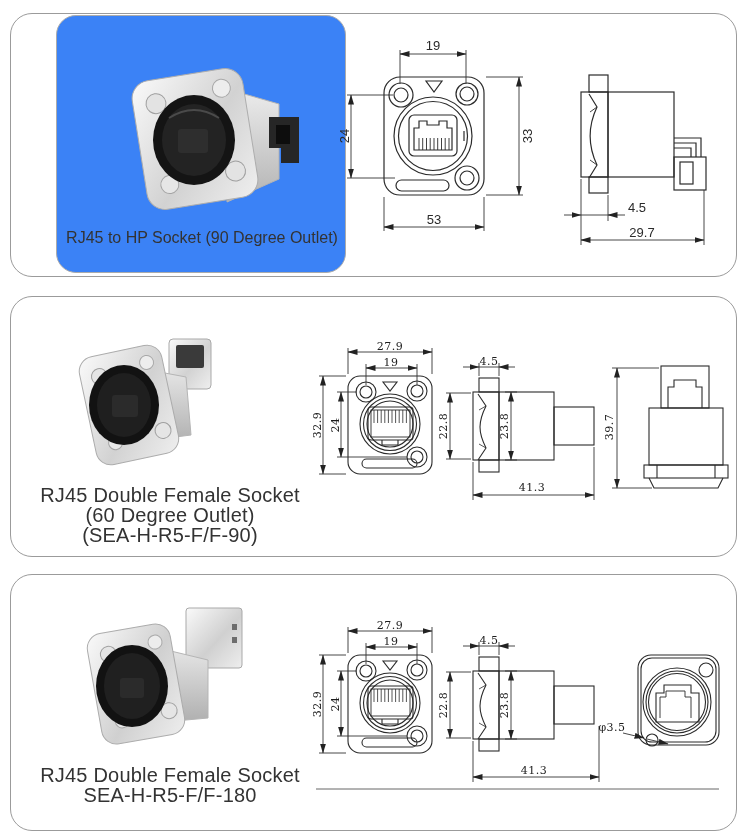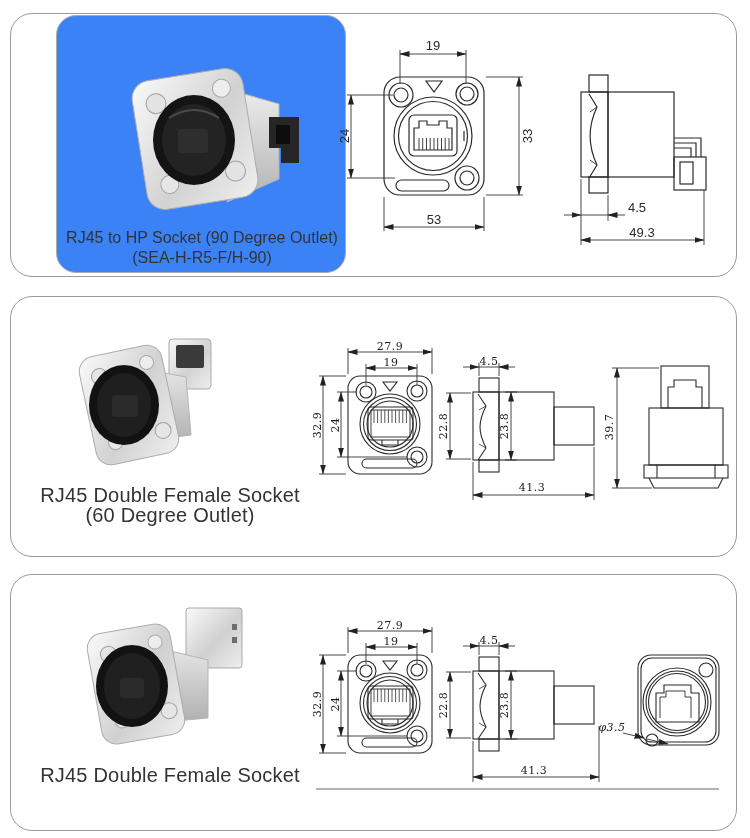--- a/index.html
+++ b/index.html
@@ -13,21 +13,21 @@
   .photo-box{position:absolute;left:1px;top:1px;width:290px;height:258px;
              background:#3b82f6;border:1px solid #ababab;border-radius:20px;box-sizing:border-box;margin-left:44px;}
   .caption{position:absolute;text-align:center;color:#333;}
   .cap1{left:1px;top:212px;width:288px;font-size:16px;line-height:19.5px;}
   .cap23{left:10px;top:188px;width:298px;font-size:20px;line-height:20px;letter-spacing:.2px;}
   .draw{position:absolute;left:0;top:0;pointer-events:none;}
   .dim{position:absolute;transform:translate(-50%,-50%);white-space:nowrap;
        font-family:"DejaVu Serif",serif;font-size:11px;color:#1c1c1c;letter-spacing:.5px;}
   .dim.v{transform:translate(-50%,-50%) rotate(-90deg);}
   .dim.sans{font-family:"Liberation Sans",sans-serif;font-size:13px;color:#2a2a2a;letter-spacing:0;}
-  .dim.it{font-style:italic;}
+  .dim.it{}
   svg{display:block;}
 </style>
 </head>
 <body>
 
 <div id="stage">
 
 <svg width="0" height="0" aria-hidden="true">
  <defs>
   <marker id="ae" markerUnits="userSpaceOnUse" markerWidth="11" markerHeight="8" refX="9.5" refY="3" orient="auto">
@@ -63,21 +63,20 @@
         <circle cx="76" cy="146" r="9" fill="#e6e6e6" stroke="#a4a4a4"></circle>
         <circle cx="143" cy="143" r="10" fill="#e3e3e3" stroke="#9e9e9e"></circle>
       </g>
       <ellipse cx="107" cy="106" rx="41" ry="45" fill="#141414"></ellipse>
       <ellipse cx="107" cy="106" rx="32" ry="36" fill="#232323"></ellipse>
       <path d="M82 84 q25 -16 50 0" stroke="#4a4a4a" fill="none" stroke-width="2"></path>
       <rect x="91" y="95" width="30" height="24" rx="3" fill="#2e2e2e"></rect>
     </svg>
     <div class="caption cap1">
       <span style="display:block">RJ45 to HP Socket (90 Degree Outlet)</span>
-      <span style="display:block">(SEA-H-R5-F/H-90)</span>
     </div>
   </div>
 
   <svg class="draw" width="727" height="261" viewBox="0 0 727 261">
 
     <g stroke="#2b2b2b" fill="none" stroke-width="1.2">
       <rect x="373" y="63" width="100" height="118" rx="16"></rect>
       <circle cx="390" cy="81" r="12"></circle>
           <circle cx="390" cy="81" r="7"></circle>
       <circle cx="456" cy="80" r="11"></circle>
@@ -135,21 +134,21 @@
       <path d="M570 207 V231 M693 176 V231"></path>
       <line x1="570" y1="226" x2="693" y2="226" marker-start="url(#as)" marker-end="url(#ae)"></line>
     </g>
   </svg>
 
   <span class="dim sans" style="left:422px;top:31px">19</span>
   <span class="dim sans v" style="left:333px;top:122px">24</span>
   <span class="dim sans v" style="left:516px;top:122px">33</span>
   <span class="dim sans" style="left:423px;top:205px">53</span>
   <span class="dim sans" style="left:626px;top:193px">4.5</span>
-  <span class="dim sans" style="left:631px;top:218px">49.3</span>
+  <span class="dim sans" style="left:631px;top:218px">29.7</span>
 </div>
 
 <div class="panel" id="panel-2">
   <svg class="photo" style="position:absolute;left:60px;top:28px" width="170" height="152">
     <defs>
       <linearGradient id="gs2" x1="0" y1="0" x2="1" y2="1">
         <stop offset="0" stop-color="#fafafa"></stop>
             <stop offset=".55" stop-color="#d2d2d2"></stop>
             <stop offset="1" stop-color="#efefef"></stop>
       </linearGradient>
@@ -168,20 +167,21 @@
       <circle cx="37" cy="114" r="7" fill="#e8e8e8" stroke="#a4a4a4"></circle>
       <circle cx="86" cy="112" r="8" fill="#e5e5e5" stroke="#a0a0a0"></circle>
     </g>
     <ellipse cx="53" cy="80" rx="35" ry="40" fill="#121212"></ellipse>
     <ellipse cx="53" cy="80" rx="27" ry="32" fill="#1f1f1f"></ellipse>
     <rect x="41" y="70" width="26" height="22" rx="3" fill="#2b2b2b"></rect>
   </svg>
   <div class="caption cap23">
     <span style="display:block">RJ45 Double Female Socket</span>
     <span style="display:block">(60 Degree Outlet)</span>
+    <span style="display:block">(SEA-H-R5-F/F-90)</span>
   </div>
 
   <svg class="draw" width="727" height="258" viewBox="0 0 727 258">
 
     <g stroke="#2b2b2b" fill="none" stroke-width="1.1">
       <rect x="337" y="79" width="84" height="98" rx="12"></rect>
       <circle cx="355" cy="95" r="10"></circle>
           <circle cx="355" cy="95" r="6"></circle>
       <circle cx="406" cy="94" r="10"></circle>
           <circle cx="406" cy="94" r="6"></circle>
@@ -290,20 +290,21 @@
       <circle cx="86" cy="46" r="7" fill="#ededed" stroke="#a8a8a8"></circle>
       <circle cx="40" cy="118" r="7" fill="#e8e8e8" stroke="#a4a4a4"></circle>
       <circle cx="88" cy="116" r="8" fill="#e5e5e5" stroke="#a0a0a0"></circle>
     </g>
     <ellipse cx="56" cy="86" rx="36" ry="41" fill="#121212"></ellipse>
     <ellipse cx="56" cy="86" rx="28" ry="33" fill="#202020"></ellipse>
     <rect x="44" y="78" width="24" height="20" rx="3" fill="#2b2b2b"></rect>
   </svg>
   <div class="caption cap23" style="top:190px">
     <span style="display:block">RJ45 Double Female Socket</span>
+    <span style="display:block">SEA-H-R5-F/F-180</span>
   </div>
 
   <svg class="draw" width="727" height="254" viewBox="0 0 727 254">
 
     <g stroke="#2b2b2b" fill="none" stroke-width="1.1">
       <rect x="337" y="80" width="84" height="98" rx="12"></rect>
       <circle cx="355" cy="96" r="10"></circle>
           <circle cx="355" cy="96" r="6"></circle>
       <circle cx="406" cy="95" r="10"></circle>
           <circle cx="406" cy="95" r="6"></circle>

